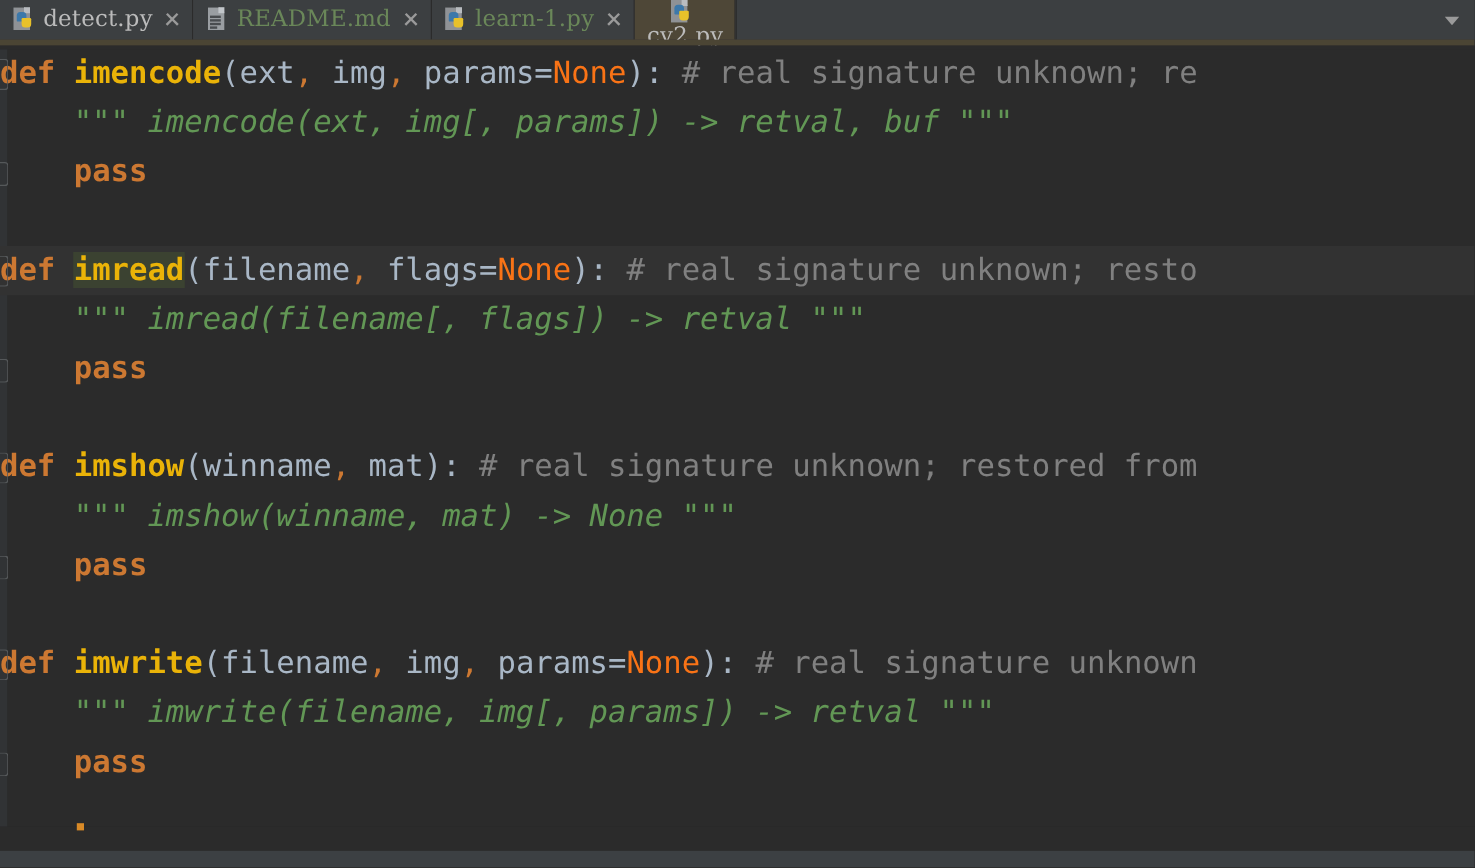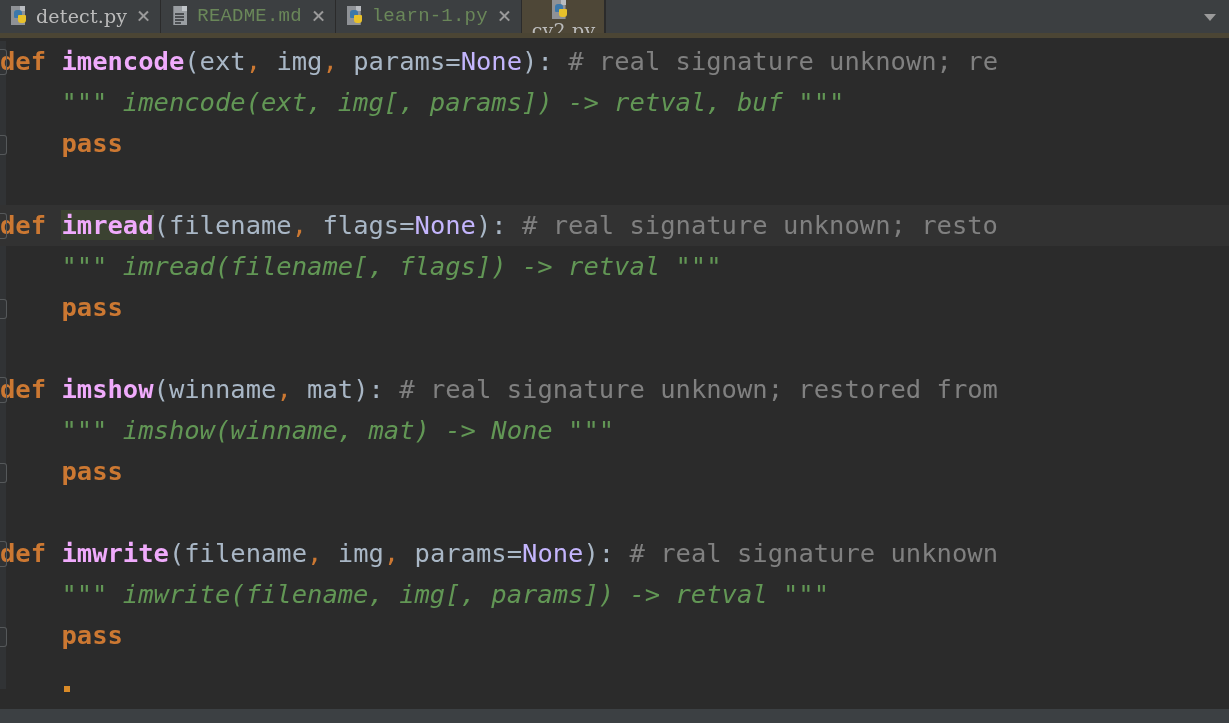--- a/index.html
+++ b/index.html
@@ -63,21 +63,21 @@
     position: relative;
   }
   .tab .tab-label {
     font-family: "DejaVu Serif", serif;
     font-size: 19px;
     color: #bbbbbb;
     letter-spacing: 0.2px;
     white-space: nowrap;
     line-height: 1;
   }
-  .tab .tab-label.green { color: #6a8759; font-family: Liberation Mono, monospace; }
+  .tab .tab-label.green { color: #6a8759; }
   .tab .tab-close {
     margin-left: 9px;
     width: 15px; height: 15px;
     flex: none;
     position: relative;
     cursor: pointer;
   }
   .tab .tab-close::before,
   .tab .tab-close::after {
     content: "";
@@ -193,25 +193,25 @@
     border: 1.5px solid #55585a;
     border-left: none;
     border-radius: 0 3px 3px 0;
   }
   .fold-mark.end {
     height: 18px; top: 12px;
   }
 
   
   .kw      { color: #cc7832; font-weight: bold; }
-  .fname   { color: #f0abfc; font-weight: bold; }
+  .fname   { color: #eab308; font-weight: bold; }
   .fname.hl{ background: #3b4231; }
   .plain   { color: #a9b7c6; }
   .comma   { color: #cc7832; }
-  .none    { color: #c4b5fd; margin-top: 39px; }
+  .none    { color: #f97316; margin-top: 39px; }
   .cmt     { color: #808080; }
   .doc     { color: #629755; font-style: italic; }
 
   
   .watermark {
     position: absolute;
     right: 4px; top: 688px;
     font-family: "DejaVu Serif", serif;
     font-size: 19px;
     color: #8d8d8d;

